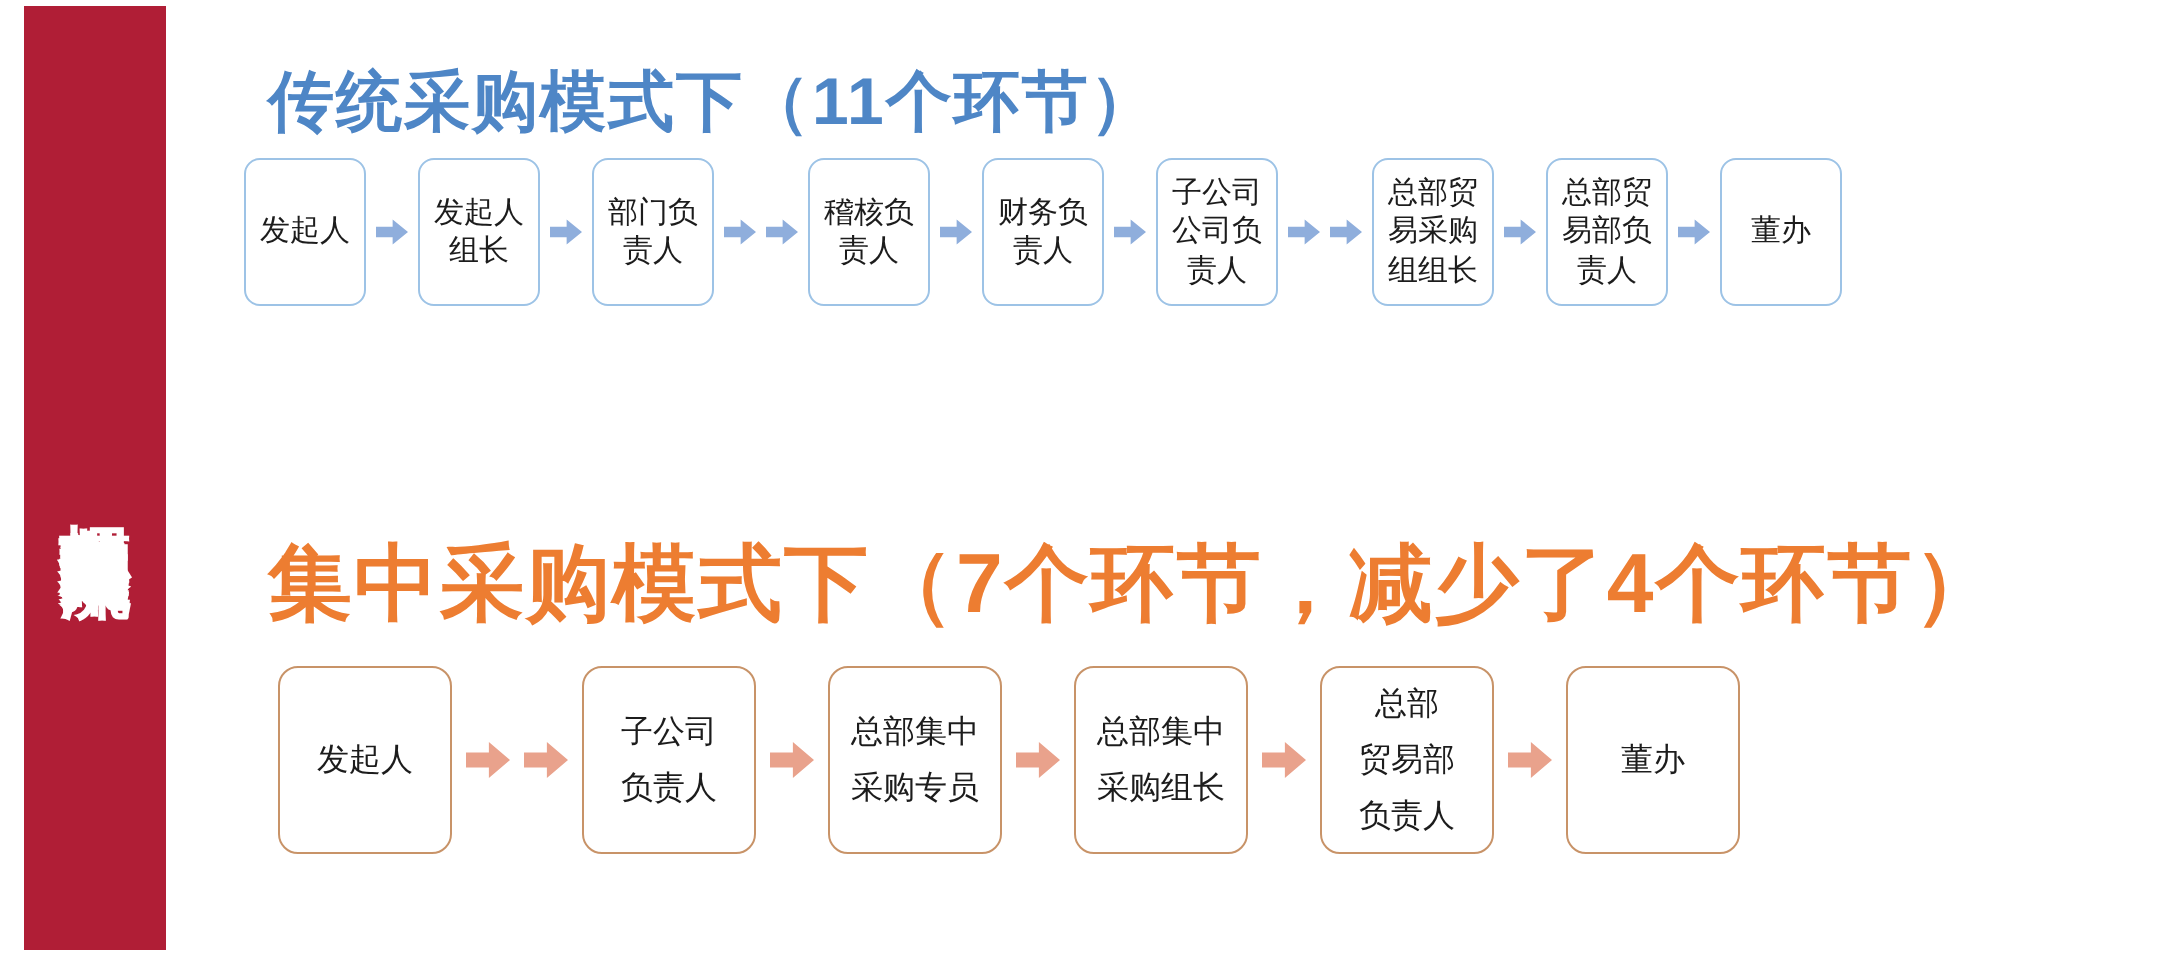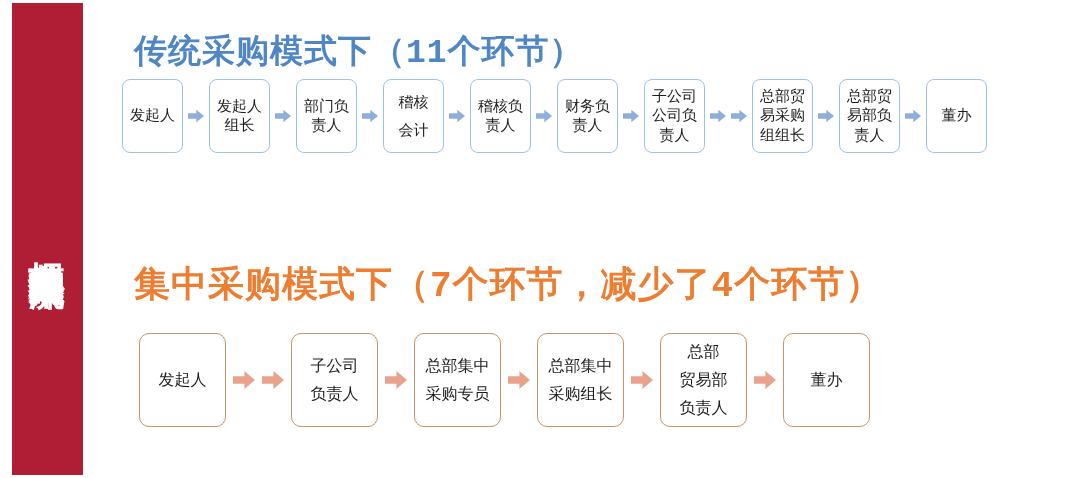--- a/index.html
+++ b/index.html
@@ -32,27 +32,27 @@
     font-size: 36px;
     font-weight: bold;
     letter-spacing: 1px;
     line-height: 1;
     white-space: nowrap;
   }
 
   
   .section-title {
     position: absolute;
-    font-family: Liberation Mono, monospace;
+    font-family: Liberation Sans, sans-serif;
     font-weight: bold;
     white-space: nowrap;
     letter-spacing: 1px;
   }
   .title-traditional { left: 134px; top: 7px;  font-size: 33px; }
-  .title-centralized { left: 134px; top: 236px; font-size: 36px; }
+  .title-centralized { left: 134px; top: 236px; font-size: 42px; }
 
   
   .flow {
     position: absolute;
     display: flex;
     align-items: center;
   }
   .flow-traditional { left: 122px; top: 79px;  gap: 5px; }
   .flow-centralized { left: 139px; top: 333px; gap: 7px; }
 
@@ -110,22 +110,20 @@
 
   <div class="flow flow-traditional" style="--box-border: #9DC3E6; --arrow-color: #8FAEDC;">
       <div class="flow-box">发起人</div>
       <span class="arrow"></span>
       <div class="flow-box">发起人
 组长</div>
       <span class="arrow"></span>
       <div class="flow-box">部门负
 责人</div>
       <span class="arrow"></span>
-      <div class="flow-box">稽核
-会计</div>
       <span class="arrow"></span>
       <div class="flow-box">稽核负
 责人</div>
       <span class="arrow"></span>
       <div class="flow-box">财务负
 责人</div>
       <span class="arrow"></span>
       <div class="flow-box">子公司
 公司负
 责人</div>

